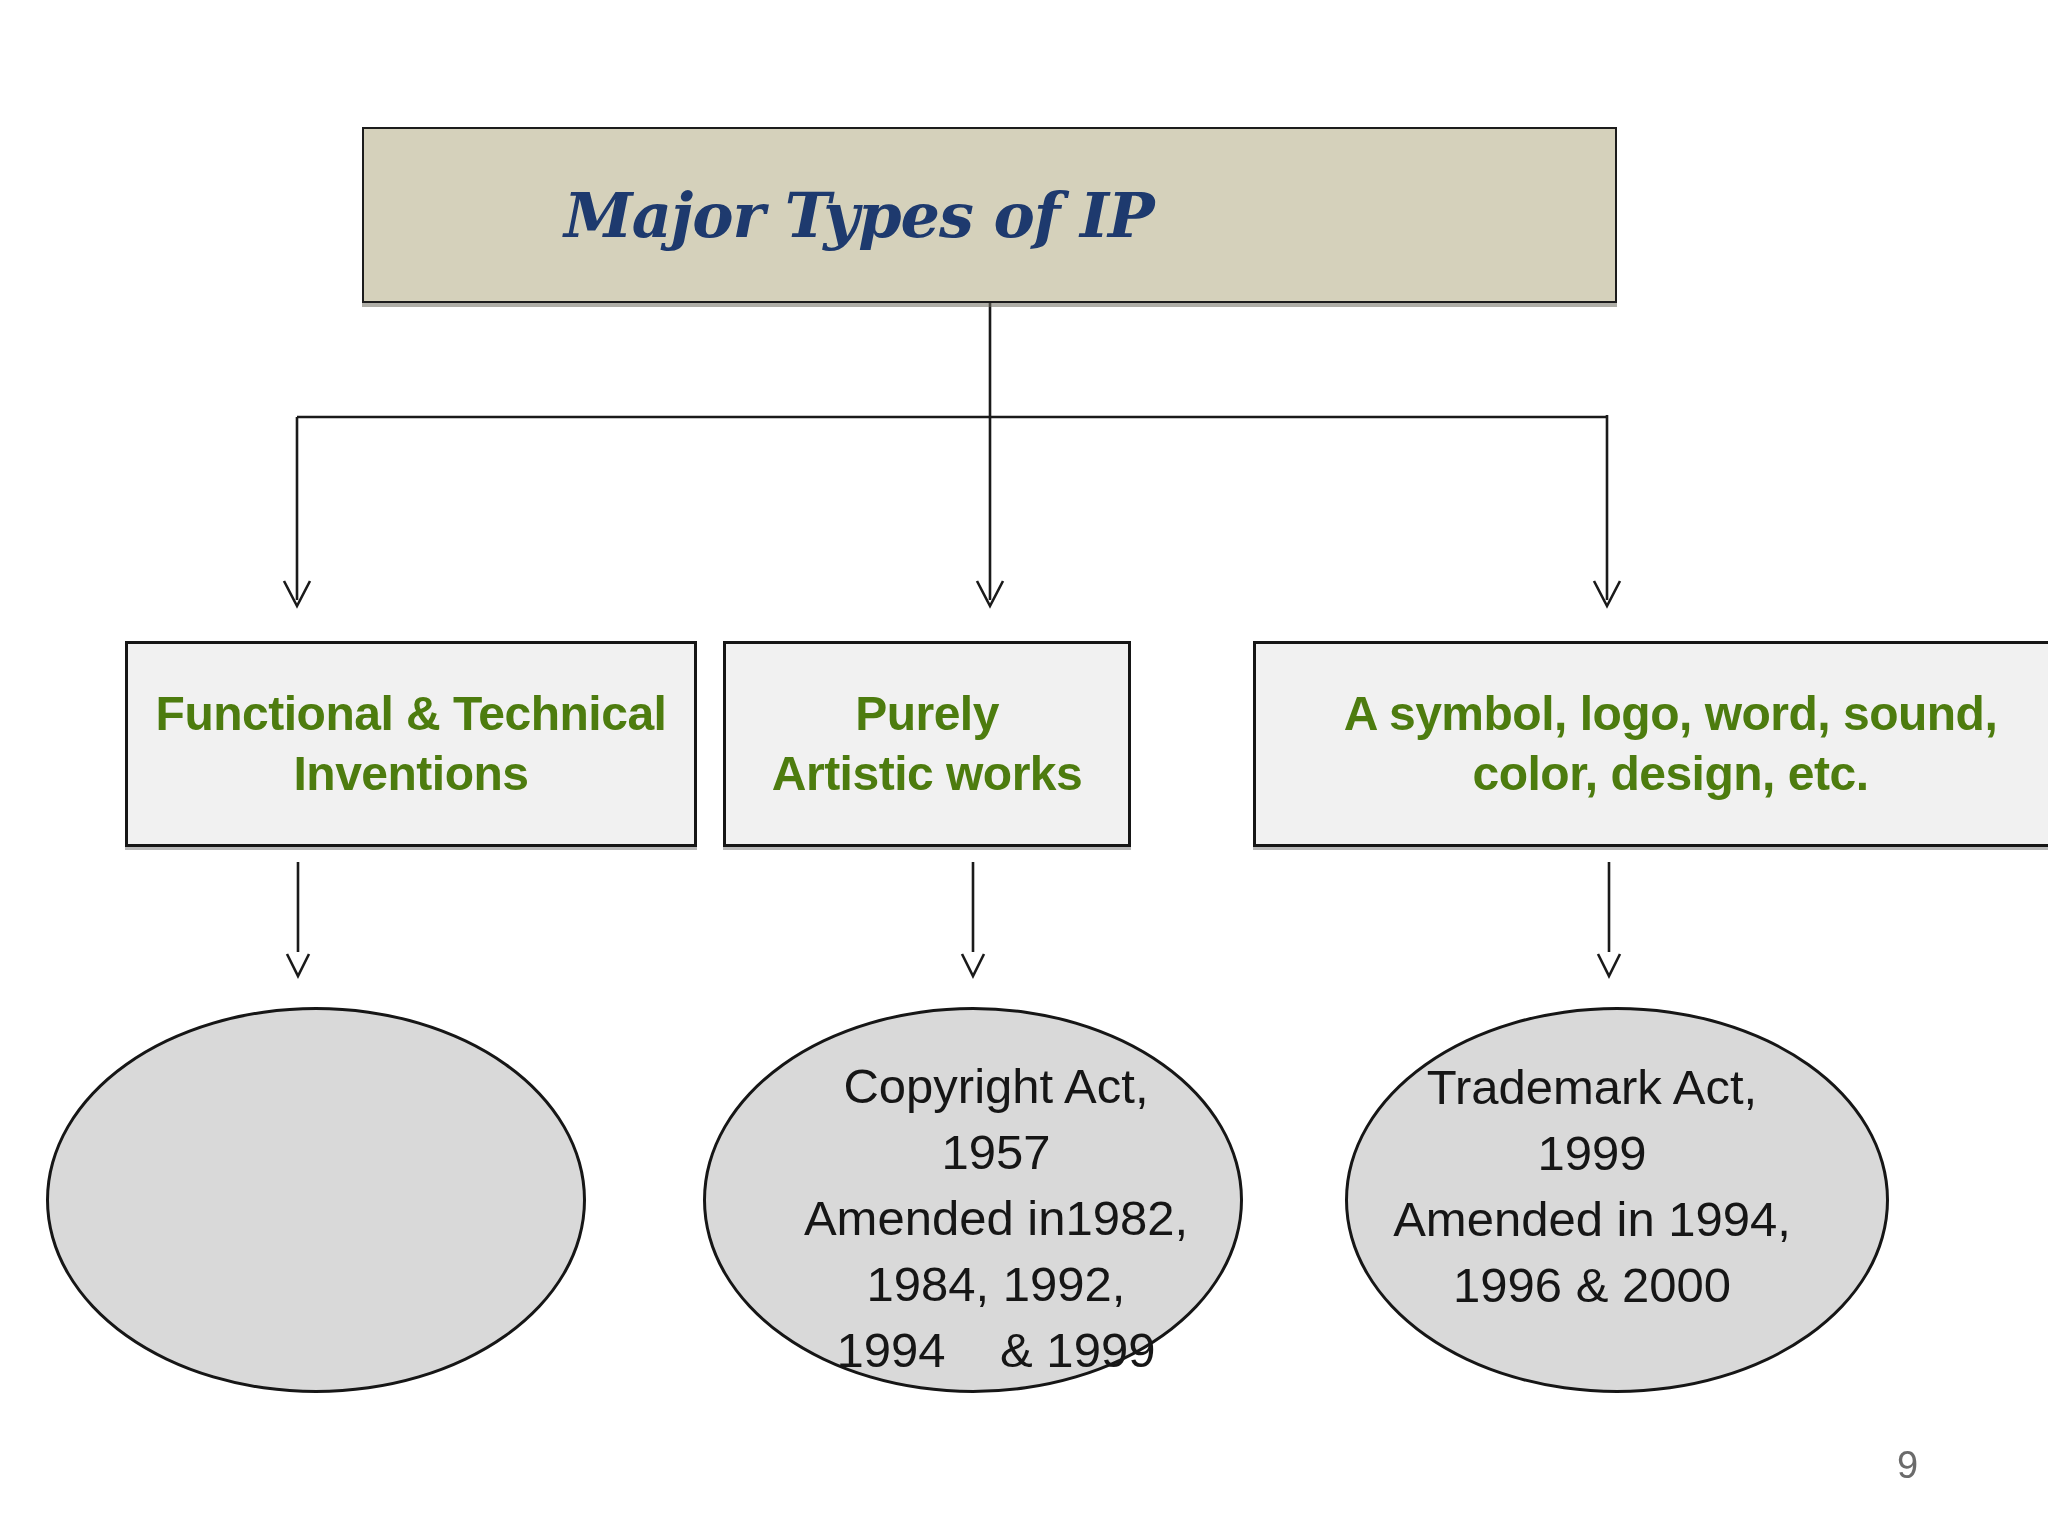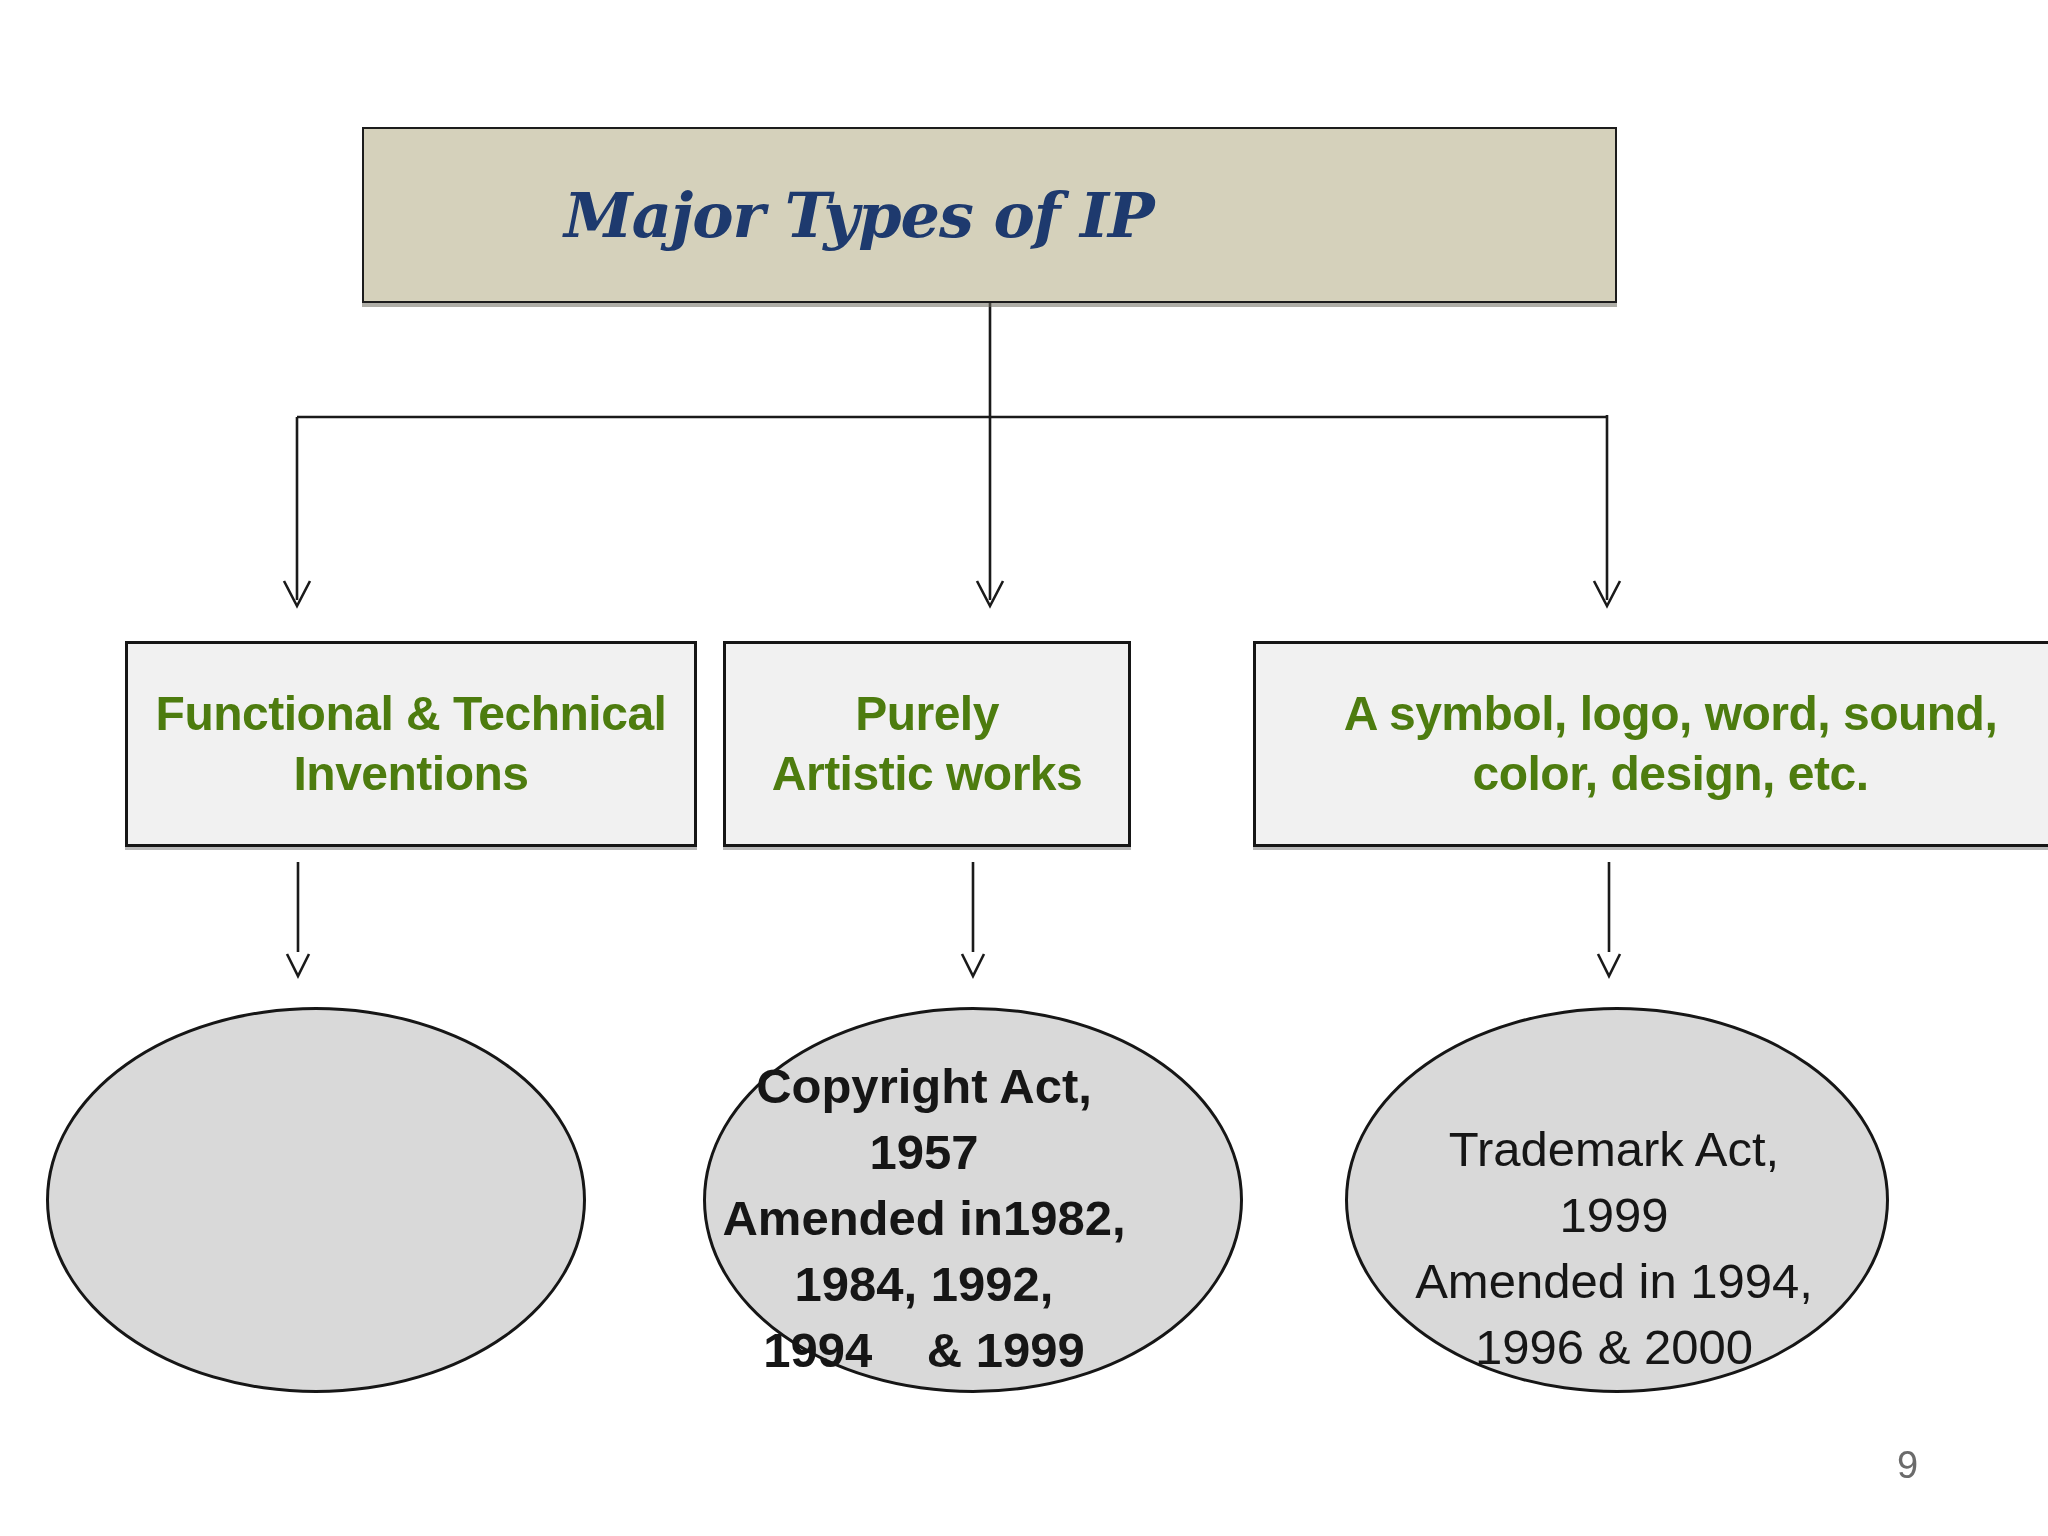--- a/index.html
+++ b/index.html
@@ -57,22 +57,22 @@
   #e2{left:703px;width:540px;}
   #e3{left:1345px;width:544px;}
 
   .act-text{
     position:absolute;
     transform:translate(-50%,-50%);
     font-size:49px;line-height:66px;color:#161616;
     text-align:center;white-space:pre;
   }
   #t1{left:280px;top:1204px;}
-  #t2{left:924px;top:1218px;font-weight:bold;}
-  #t3{left:1592px;top:1248px;margin-left:22px;}
+  #t2{left:996px;top:1218px;}
+  #t3{left:1592px;top:1186px;}
 
   .page-number{
     position:absolute;left:1897px;top:1444px;
     font-size:38px;color:var(--page-number-text,#6b6b6b);
   }
 </style>
 </head>
 <body>
 
 <div class="slide">

